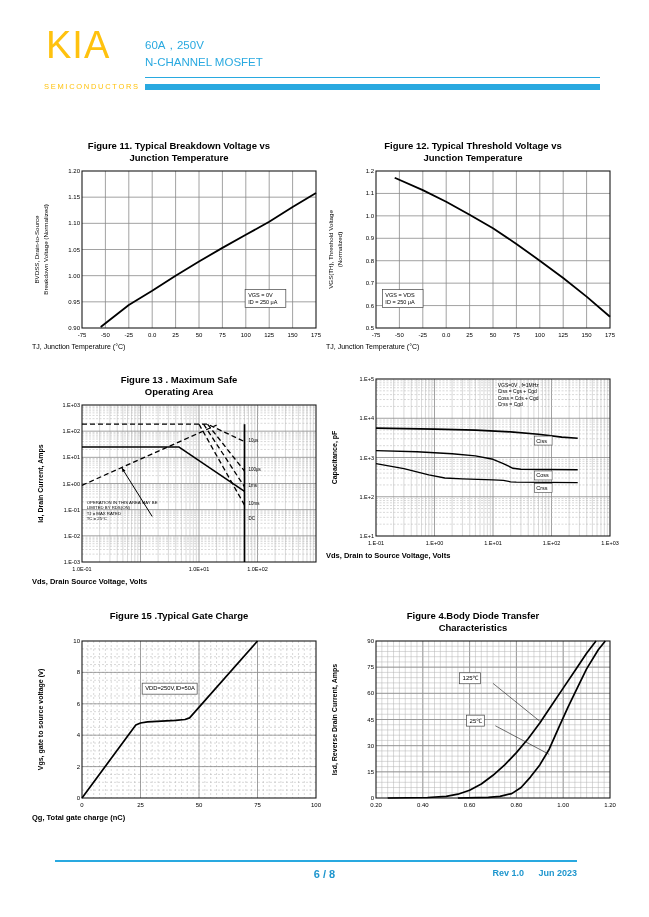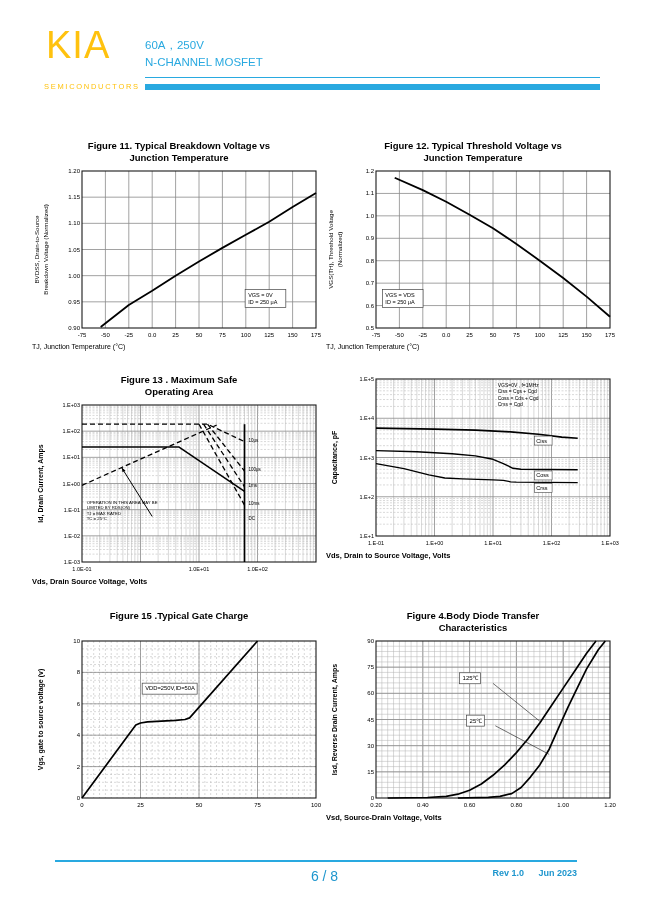--- a/index.html
+++ b/index.html
@@ -15,21 +15,21 @@
 .hdr-thick{position:absolute;left:145px;right:49px;top:84px;height:6px;background:#29A9E0}
 
 .figs{position:absolute;left:32px;top:140px;width:588px;display:grid;grid-template-columns:294px 294px;row-gap:24px}
 .fig{width:294px}
 .fig-title{text-align:center;font-weight:bold;font-size:9.5px;line-height:1.3;white-space:pre-line;min-height:25px;margin-bottom:1px}
 .fig-xlabel{text-align:left;font-size:7px;margin-top:-1px}
 .fig-xlabel.b{font-weight:bold;font-size:7.5px}
 svg{display:block;font-family:"Liberation Sans",sans-serif}
 
 .ftr-line{position:absolute;left:55px;right:72px;top:860px;height:1.5px;background:#29A9E0}
-.ftr-page{position:absolute;left:0;right:0;top:868px;text-align:center;color:#1E96CE;font-weight:normal;font-size:14px}
+.ftr-page{position:absolute;left:0;right:0;top:868px;text-align:center;color:#1E96CE;font-weight:bold;font-size:11px}
 .ftr-rev{position:absolute;right:72px;top:868px;color:#1E96CE;font-weight:bold;font-size:9px}
 .ftr-rev span{margin-left:12px}
 </style>
 </head>
 <body>
 
 <div class="page">
 
   <div class="hdr-logo">KIA</div>
   <div class="hdr-logo-sub">SEMICONDUCTORS</div>
@@ -436,20 +436,21 @@
           <text x="48" y="164" text-anchor="end" font-size="6" fill="#000">0</text>
           <text x="48" y="132.6" text-anchor="end" font-size="6" fill="#000">2</text>
           <text x="48" y="101.19999999999999" text-anchor="end" font-size="6" fill="#000">4</text>
           <text x="48" y="69.8" text-anchor="end" font-size="6" fill="#000">6</text>
           <text x="48" y="38.39999999999999" text-anchor="end" font-size="6" fill="#000">8</text>
           <text x="48" y="7" text-anchor="end" font-size="6" fill="#000">10</text>
           <text x="11" y="83.5" text-anchor="middle" font-size="7" fill="#000" transform="rotate(-90 11 83.5)" font-weight="bold">Vgs, gate to source voltage (v)</text>
           <rect x="110.18" y="47.155" width="54.980000000000004" height="11" fill="#fff" stroke="#444" stroke-width="0.7"></rect>
           <text x="113.18" y="54.455" font-size="5.8" fill="#000">VDD=250V,ID=50A</text>
         </svg>
+      <div class="fig-xlabel b">Qg, Total gate charge (nC)</div>
     </div>
     <div class="fig">
       <div class="fig-title">Figure 4.Body Diode Transfer
 Characteristics</div>
       <svg class="fig-svg" width="294" height="178">
           <line x1="55.85" y1="5" x2="55.85" y2="162" stroke="#b2b2b2" stroke-width="0.5"></line>
           <line x1="61.699999999999996" y1="5" x2="61.699999999999996" y2="162" stroke="#b2b2b2" stroke-width="0.5"></line>
           <line x1="67.55000000000001" y1="5" x2="67.55000000000001" y2="162" stroke="#b2b2b2" stroke-width="0.5"></line>
           <line x1="73.4" y1="5" x2="73.4" y2="162" stroke="#b2b2b2" stroke-width="0.5"></line>
           <line x1="79.25" y1="5" x2="79.25" y2="162" stroke="#b2b2b2" stroke-width="0.5"></line>
@@ -542,21 +543,20 @@
           <text x="48" y="33.16666666666666" text-anchor="end" font-size="6" fill="#000">75</text>
           <text x="48" y="7" text-anchor="end" font-size="6" fill="#000">90</text>
           <text x="11" y="83.5" text-anchor="middle" font-size="7" fill="#000" transform="rotate(-90 11 83.5)" font-weight="bold">Isd, Reverse Drain Current, Amps</text>
           <rect x="133.57999999999998" y="36.75" width="20.96" height="11" fill="#fff" stroke="#444" stroke-width="0.7"></rect>
           <text x="136.57999999999998" y="44.25" font-size="6" fill="#000">125℃</text>
           <rect x="140.60000000000002" y="79.14" width="17.72" height="11" fill="#fff" stroke="#444" stroke-width="0.7"></rect>
           <text x="143.60000000000002" y="86.64" font-size="6" fill="#000">25℃</text>
           <line x1="167" y1="47.39" x2="213.79999999999998" y2="85.24444444444444" stroke="#333" stroke-width="0.7"></line>
           <line x1="169.34" y1="89.78" x2="223.16" y2="118.38888888888889" stroke="#333" stroke-width="0.7"></line>
         </svg>
-      <div class="fig-xlabel b">Vsd, Source-Drain Voltage, Volts</div>
     </div>
   </div>
 
   <div class="ftr-line"></div>
   <div class="ftr-page">6 / 8</div>
   <div class="ftr-rev">
     <span>Rev 1.0</span>
     <span>Jun 2023</span>
   </div>
 

